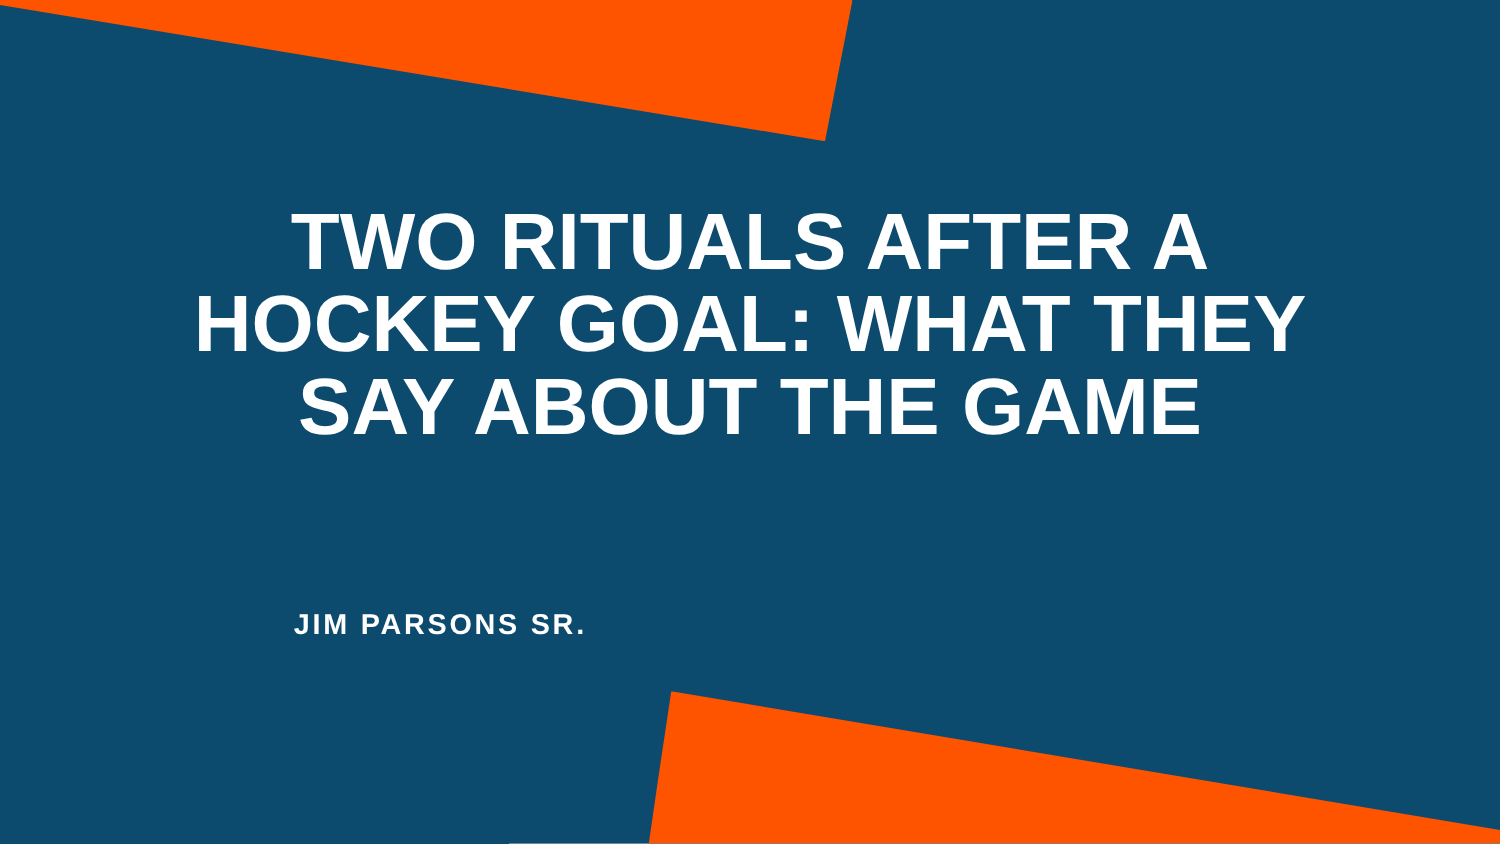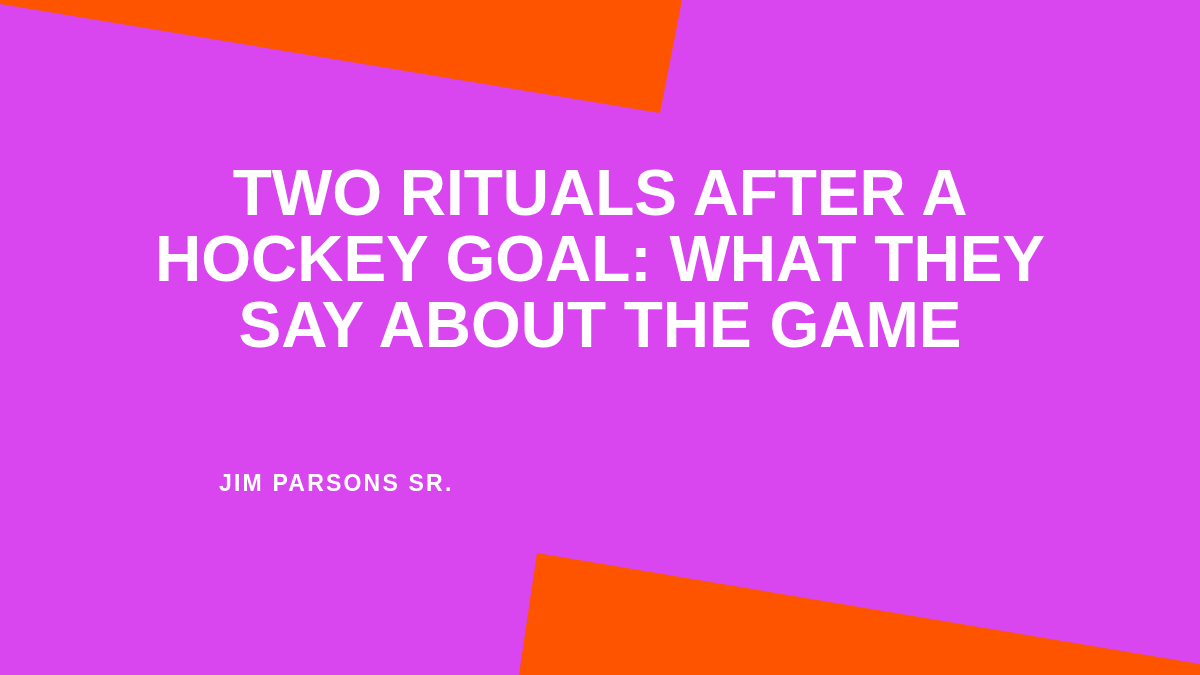--- a/index.html
+++ b/index.html
@@ -10,21 +10,21 @@
     width: 1200px;
     height: 675px;
     overflow: hidden;
     font-family: "Liberation Sans", sans-serif;
   }
 
   #slide {
     position: relative;
     width: 1200px;
     height: 675px;
-    background: #d946ef;
+    background: #0c4a6e;
     overflow: hidden;
   }
 
   
   .shape {
     position: absolute;
     left: 0;
     top: 0;
     width: 1200px;
     height: 675px;
@@ -58,21 +58,21 @@
     font-family: "Liberation Sans", sans-serif;
     font-weight: bold;
     font-size: 64px;
     line-height: 66px;
     letter-spacing: 0px;
     text-transform: uppercase;
     white-space: pre-line;
   }
 
   #slide-subtitle {
-    margin: 1px;
+    margin: 17px;
     position: absolute;
     left: 88px;
     top: 308px;
     color: #ffffff;
     font-family: "Liberation Sans", sans-serif;
     font-weight: bold;
     font-size: 23px;
     line-height: 28px;
     letter-spacing: 2.2px;
     text-transform: uppercase;

